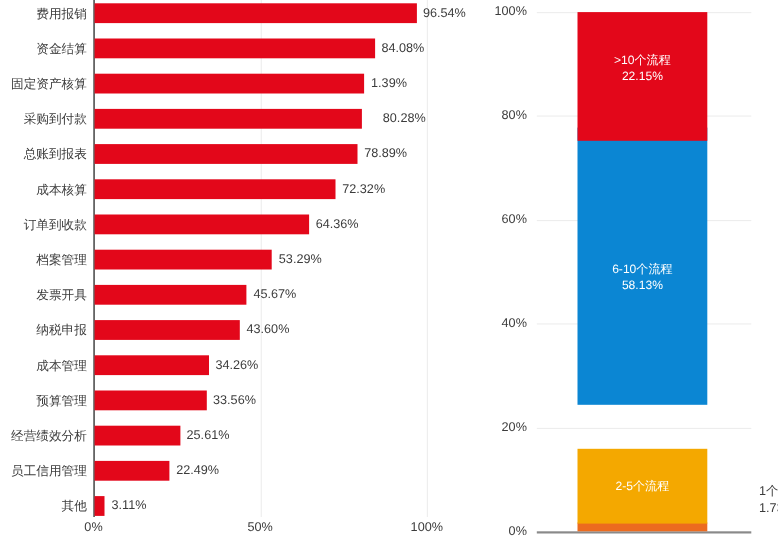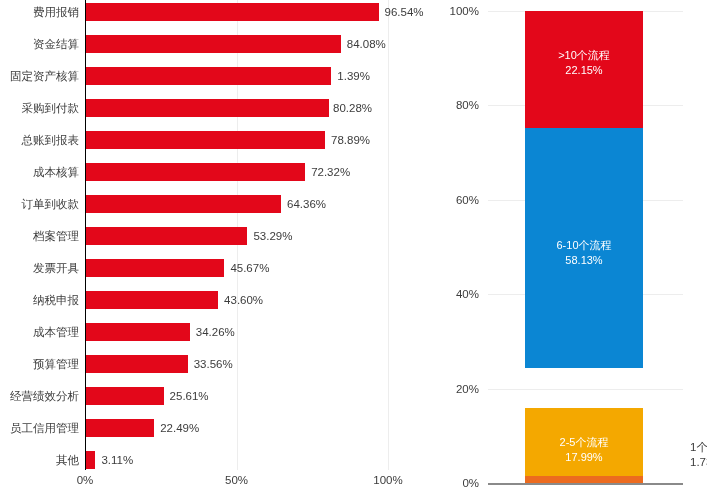--- a/index.html
+++ b/index.html
@@ -82,21 +82,21 @@
           <div class="bar-value" style="left: 346.762px;">84.08%</div>
         </div>
         <div class="bar-row" style="top: 60px;">
           <div class="bar-cat-label">固定资产核算</div>
           <div class="bar-rect" style="width: 245.339px; background: rgb(227, 7, 26);"></div>
           <div class="bar-value" style="left: 337.339px;">1.39%</div>
         </div>
         <div class="bar-row" style="top: 92px;">
           <div class="bar-cat-label">采购到付款</div>
           <div class="bar-rect" style="width: 243.248px; background: rgb(227, 7, 26);"></div>
-          <div class="bar-value" style="left: 333px;">80.28%</div>
+          <div class="bar-value" style="left: 348px;">80.28%</div>
         </div>
         <div class="bar-row" style="top: 124px;">
           <div class="bar-cat-label">总账到报表</div>
           <div class="bar-rect" style="width: 239.037px; background: rgb(227, 7, 26);"></div>
           <div class="bar-value" style="left: 331.037px;">78.89%</div>
         </div>
         <div class="bar-row" style="top: 156px;">
           <div class="bar-cat-label">成本核算</div>
           <div class="bar-rect" style="width: 219.13px; background: rgb(227, 7, 26);"></div>
           <div class="bar-value" style="left: 311.13px;">72.32%</div>
@@ -169,21 +169,20 @@
         <div class="stack-ytick" style="top: 294.2px;">40%</div>
         <div class="stack-ytick" style="top: 199.8px;">60%</div>
         <div class="stack-ytick" style="top: 105.4px;">80%</div>
         <div class="stack-ytick" style="top: 11px;">100%</div>
       </div>
     <div class="stack-col" id="stack-col">
         <div class="stack-seg" style="top: 474.834px; height: 8.1656px; background: rgb(236, 107, 31);"></div>
         <div class="stack-seg" style="top: 408px; height: 68px; background: rgb(244, 168, 0);">
           <div class="stack-seg-txt" style="top: 27.4564px;">
             <div>2-5个流程</div>
-            <div>17.99%</div>
           </div>
         </div>
         <div class="stack-seg" style="top: 115.548px; height: 252px; background: rgb(11, 134, 211);">
           <div class="stack-seg-txt" style="top: 122.187px;">
             <div>6-10个流程</div>
             <div>58.13%</div>
           </div>
         </div>
         <div class="stack-seg" style="top: 11px; height: 117px; background: rgb(227, 7, 26);">
           <div class="stack-seg-txt" style="top: 37.274px;">

